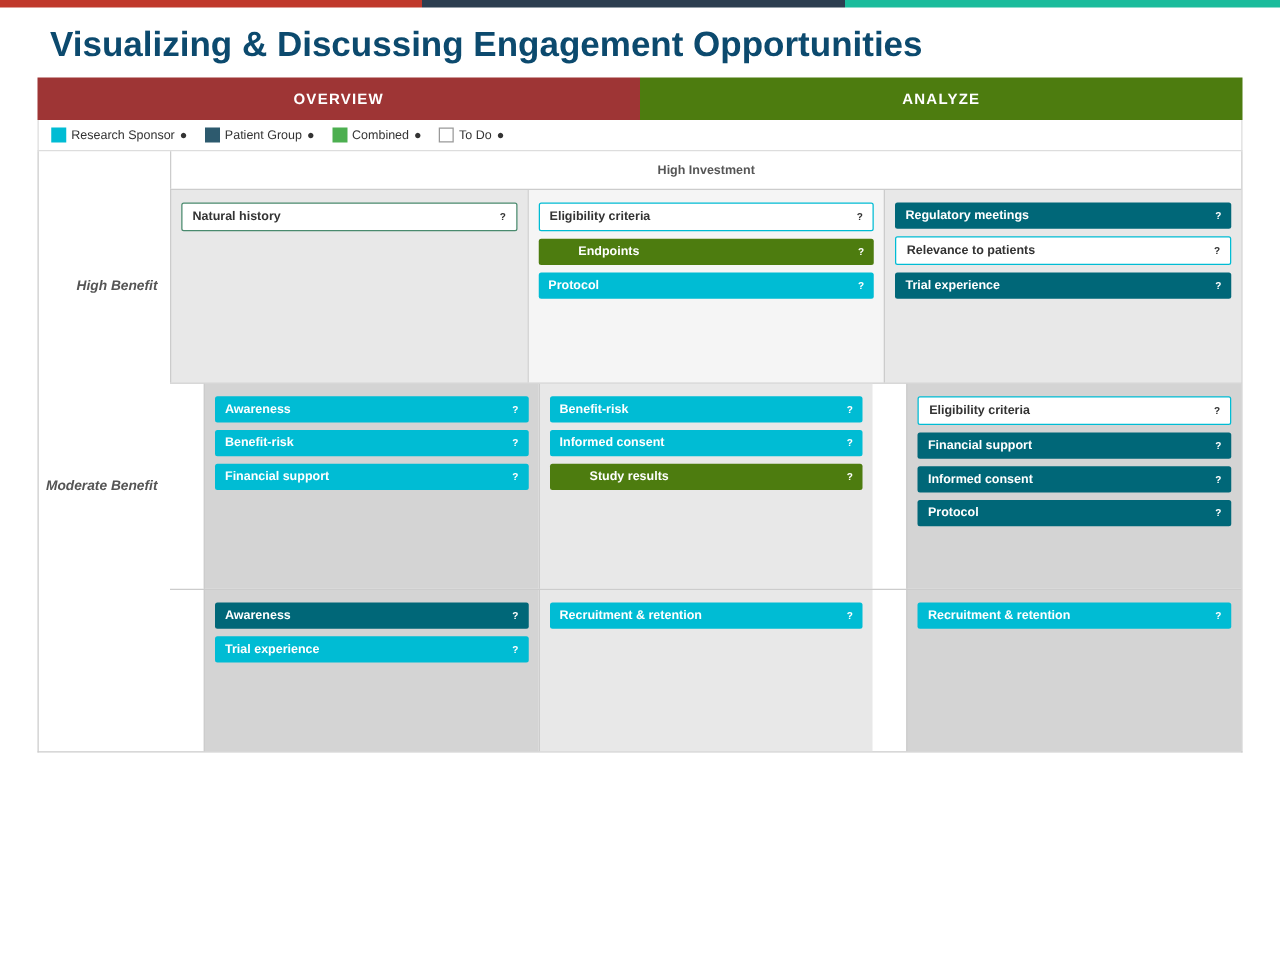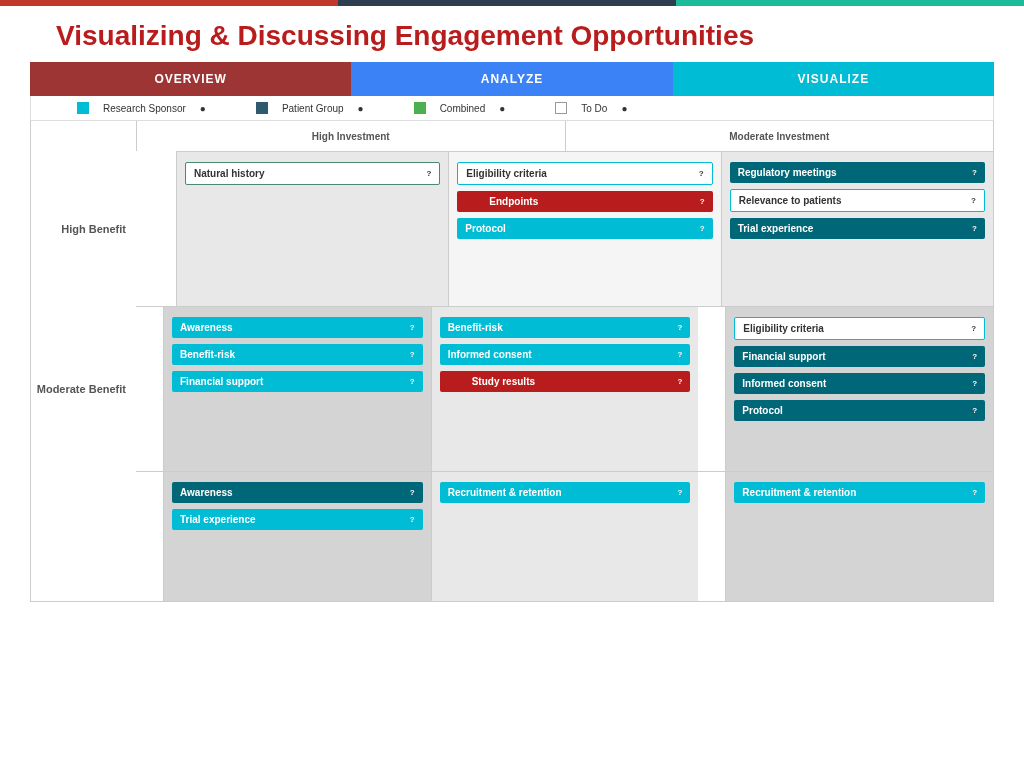--- a/index.html
+++ b/index.html
@@ -6,22 +6,22 @@
     body { font-family: Arial, sans-serif; background: #fff; width: 1024px; height: 768px; overflow: hidden; }
 
     .top-bar {
       height: 6px;
       background: linear-gradient(to right, #c0392b 0%, #c0392b 33%, #2c3e50 33%, #2c3e50 66%, #1abc9c 66%, #1abc9c 100%);
     }
 
     .page-title {
       font-size: 28px;
       font-weight: bold;
-      color: #b91c1c;
-      padding: 14px 40px 10px 56px;
+      color: #0c4a6e;
+      padding: 14px 40px 10px 40px;
     }
 
     .main-container {
       padding: 0 30px 10px 30px;
     }
 
     
     .nav-tabs {
       display: flex;
       margin-bottom: 0;
@@ -31,41 +31,40 @@
       flex: 1;
       text-align: center;
       padding: 10px 0;
       font-size: 12px;
       font-weight: bold;
       letter-spacing: 1px;
       cursor: pointer;
       color: #fff;
     }
     .nav-tab.overview { background: #9e3535; }
-    .nav-tab.analyze { background: #3b82f6; }
+    .nav-tab.analyze { background: #4d7c0f; }
     .nav-tab.visualize { background: #00bcd4; }
 
     
     .legend {
       display: flex;
       align-items: center;
       padding: 6px 10px;
       font-size: 11px;
       background: #fff;
       border: 1px solid #ddd;
       border-top: none;
       gap: 14px;
     }
     .legend-item {
       display: flex;
       align-items: center;
-      gap: 14px;
+      gap: 4px;
       font-size: 10px;
       color: #333;
-      margin-left: 36px;
     }
     .legend-swatch {
       width: 12px;
       height: 12px;
       display: inline-block;
     }
     .swatch-sponsor { background: #00bcd4; }
     .swatch-patient { background: #2d5a6e; }
     .swatch-combined { background: #4caf50; }
     .swatch-todo { background: #fff; border: 1px solid #999; }
@@ -91,20 +90,21 @@
       height: 30px;
     }
     .row-label {
       display: flex;
       align-items: center;
       justify-content: flex-end;
       padding-right: 10px;
       font-size: 11px;
       font-weight: bold;
       color: #555;
+      font-style: italic;
     }
     .row-label.high { height: 155px; }
     .row-label.moderate { height: 165px; }
     .row-label.low { height: 130px; }
 
     .grid-content {
       flex: 1;
       display: flex;
       flex-direction: column;
       justify-content: space-between;
@@ -123,21 +123,21 @@
       display: flex;
       align-items: center;
       justify-content: center;
       border-left: 1px solid #ccc;
     }
 
     .grid-row {
       display: flex;
       border-top: 1px solid #ccc;
     }
-    .grid-row.high { height: 155px; margin-left: 40px; }
+    .grid-row.high { height: 155px; }
     .grid-row.moderate { height: 165px; }
     .grid-row.low { height: 130px; }
 
     .grid-cell {
       flex: 1;
       border-left: 1px solid #ccc;
       padding: 10px 8px;
       display: flex;
       flex-direction: column;
       gap: 6px;
@@ -153,21 +153,21 @@
       font-weight: bold;
       color: #fff;
       border-radius: 2px;
       cursor: pointer;
       white-space: nowrap;
       display: flex;
       align-items: center;
       justify-content: space-between;
     }
     .card-teal { background: #00bcd4; color: #fff; }
-    .card-green { background: #b91c1c; color: #fff; padding-left: 32px; }
+    .card-green { background: #4d7c0f; color: #fff; padding-left: 32px; }
     .card-dark-teal { background: #006778; color: #fff; }
     .card-outline {
       background: #fff;
       border: 1.5px solid #4a8a6e;
       color: #333;
     }
     .card-outline-blue {
       background: #fff;
       border: 1.5px solid #00bcd4;
       color: #333;
@@ -186,23 +186,20 @@
 
 <div class="main-container">
 
   <div class="nav-tabs">
     <div class="nav-tab overview">
       <span>OVERVIEW</span>
     </div>
     <div class="nav-tab analyze">
       <span>ANALYZE</span>
     </div>
-    <div class="nav-tab visualize">
-      <span>VISUALIZE</span>
-    </div>
   </div>
 
   <div class="legend">
     <div class="legend-item">
       <span class="legend-swatch swatch-sponsor"></span>
       <span>Research Sponsor</span>
       <span class="legend-dot">●</span>
     </div>
     <div class="legend-item">
       <span class="legend-swatch swatch-patient"></span>
@@ -232,23 +229,20 @@
         <span>Moderate Benefit</span>
       </div>
     </div>
 
     <div class="grid-content">
 
       <div class="col-headers">
         <div class="col-header">
           <span>High Investment</span>
         </div>
-        <div class="col-header">
-          <span>Moderate Investment</span>
-        </div>
       </div>
 
       <div class="grid-row high">
         <div class="grid-cell light-gray">
           <div class="card card-outline">
             Natural history <sup>?</sup>
           </div>
         </div>
         <div class="grid-cell white-bg">
           <div class="card card-outline-blue">

